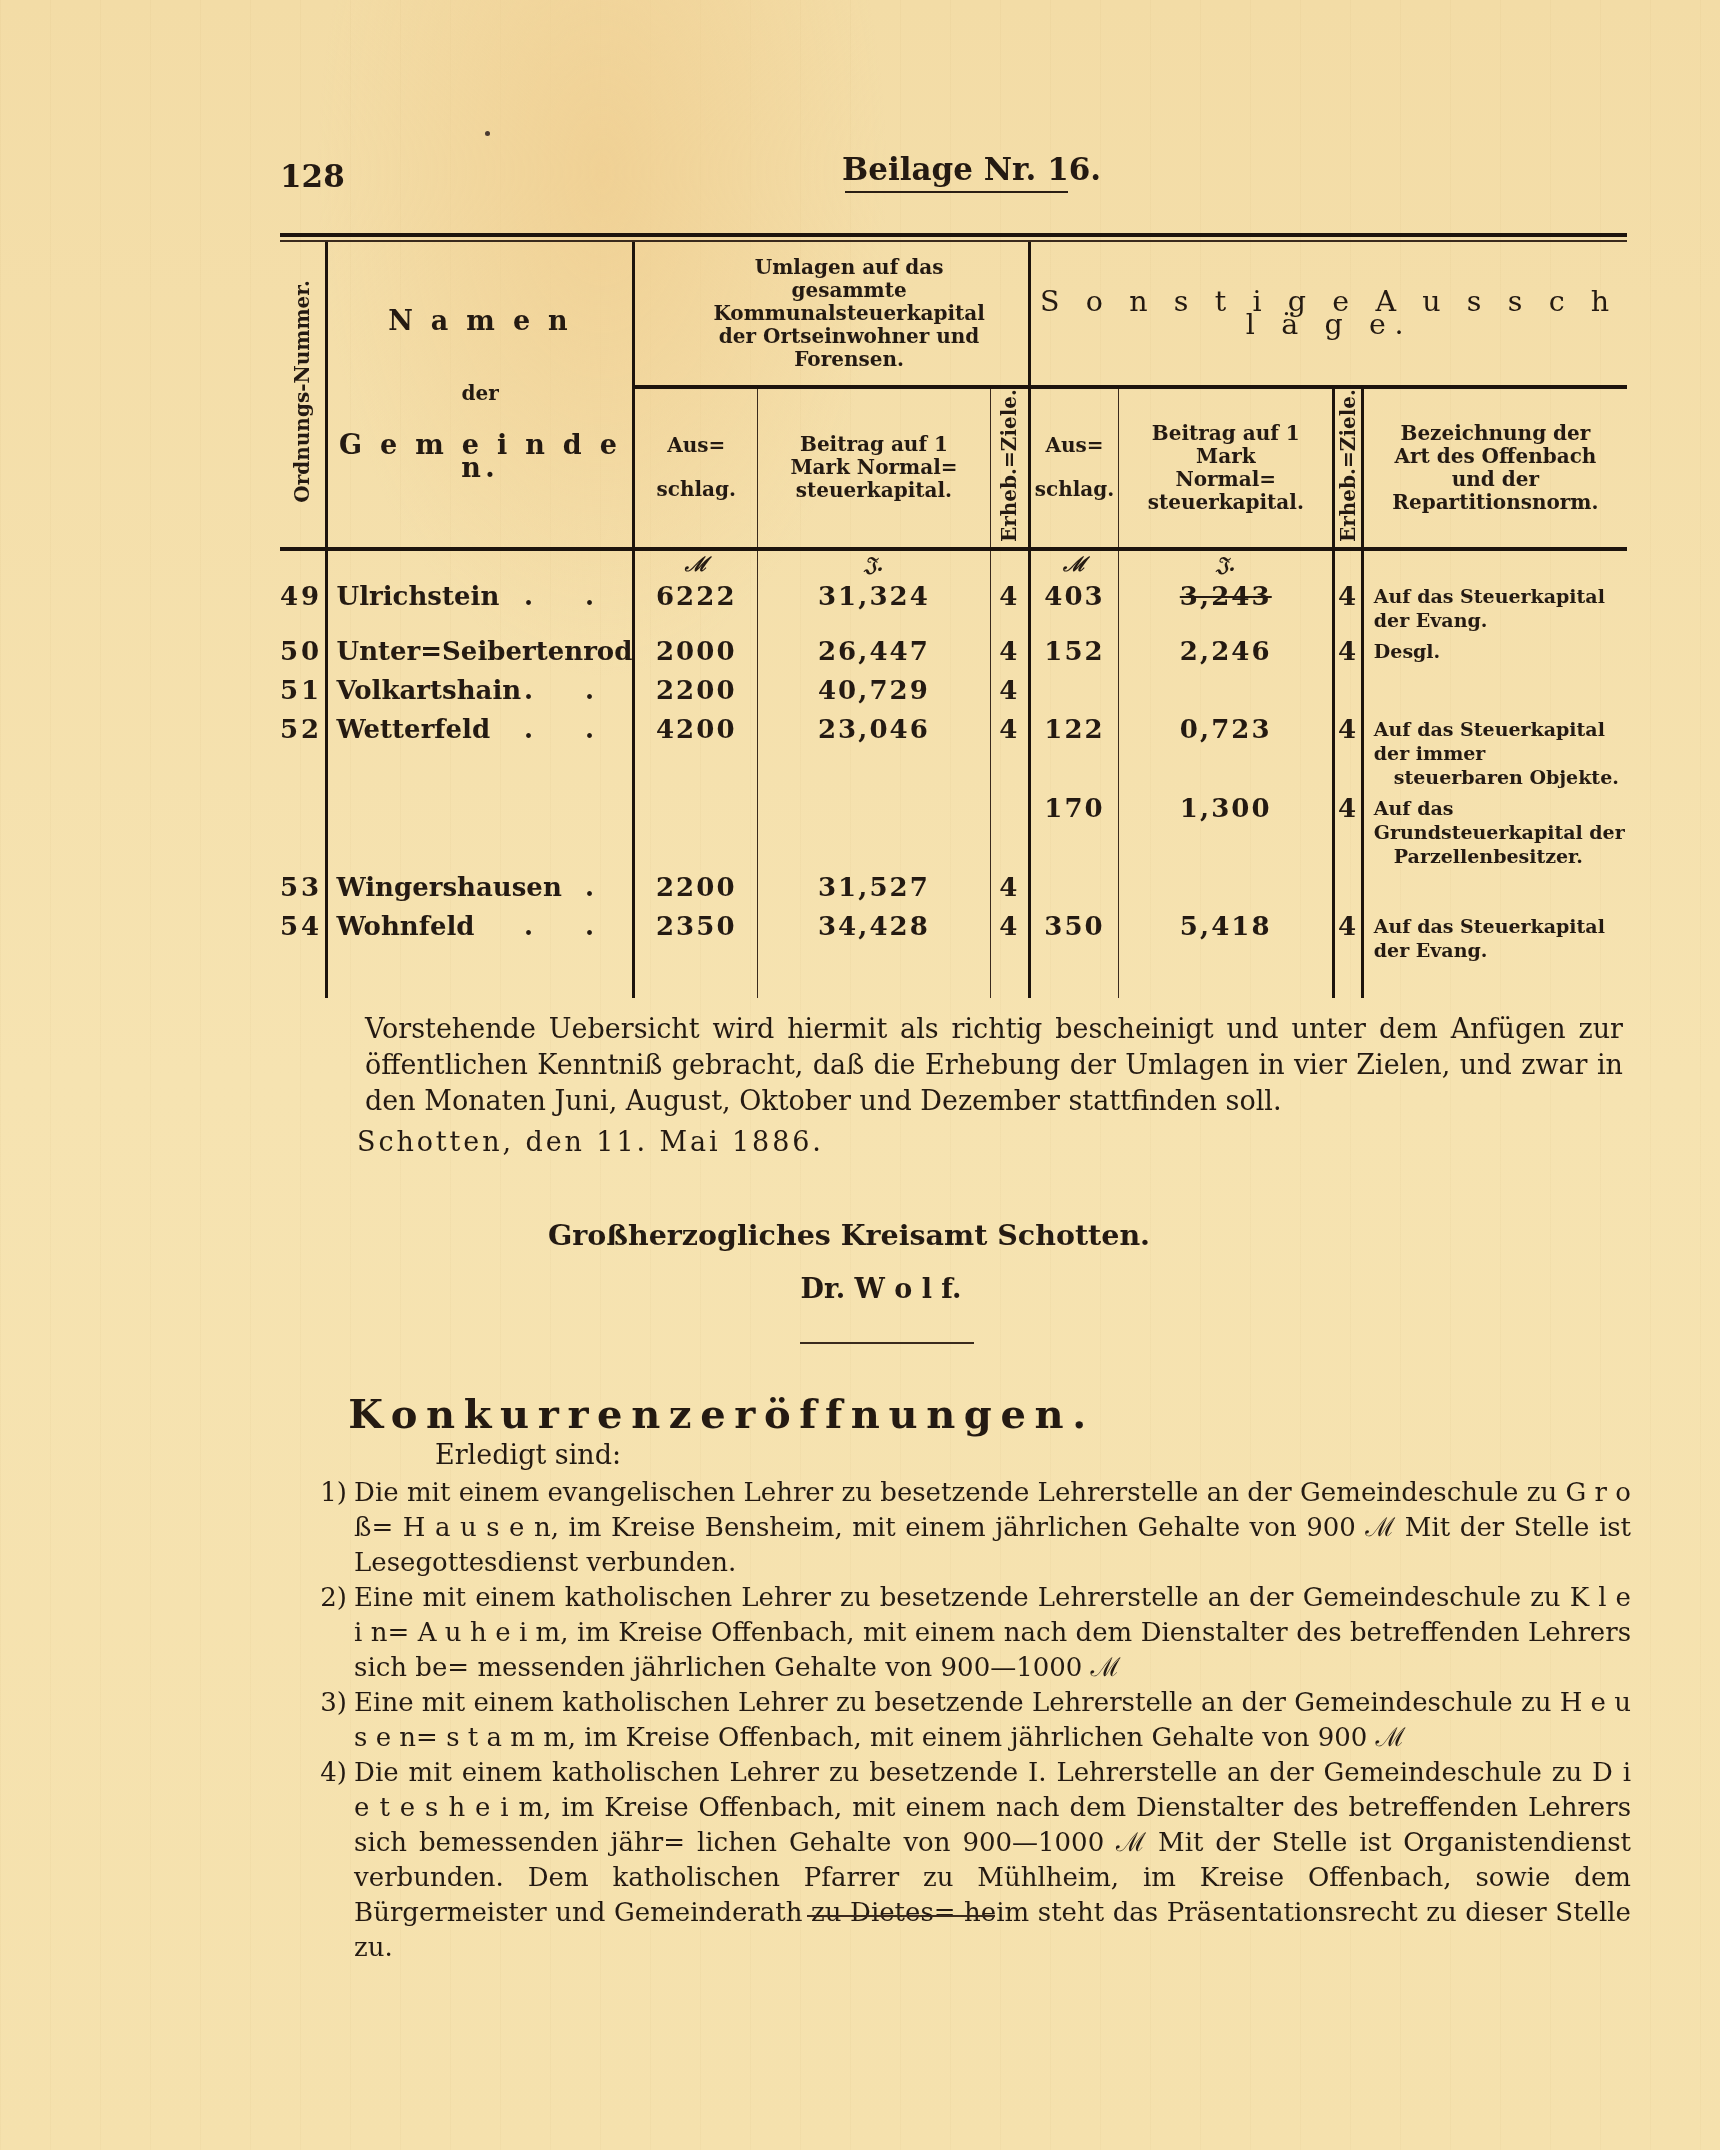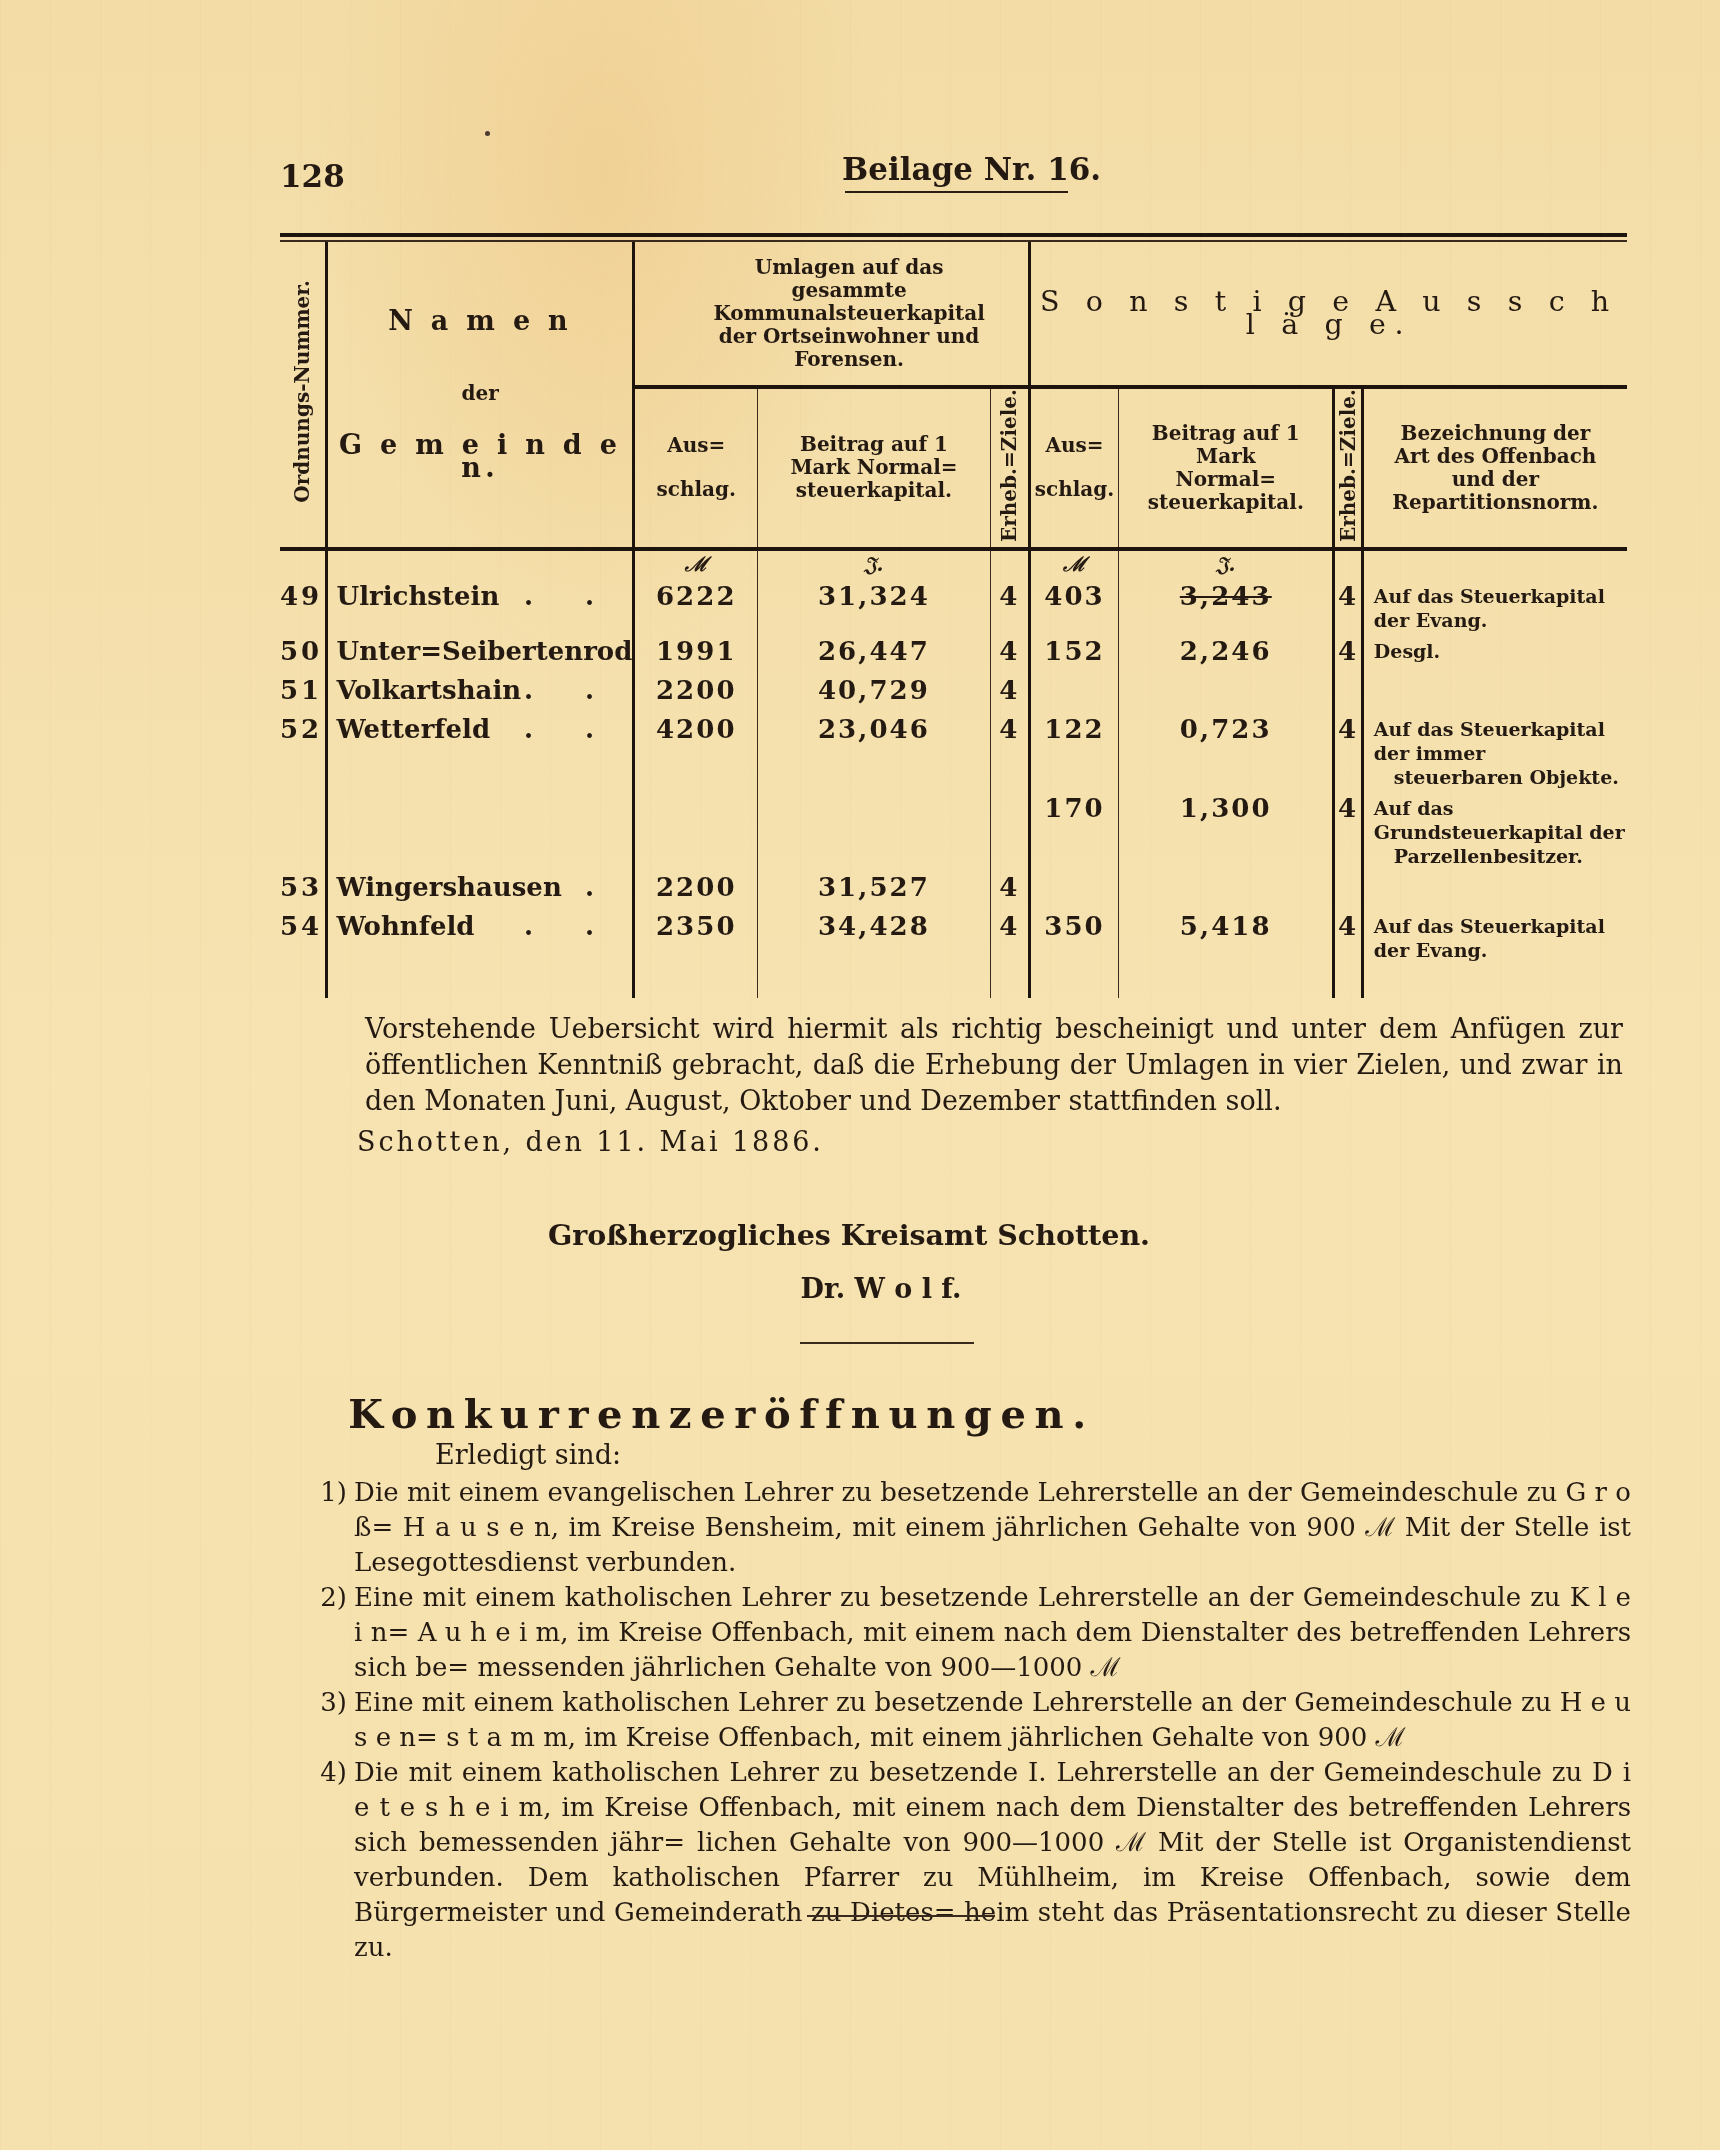--- a/index.html
+++ b/index.html
@@ -154,21 +154,21 @@
         <td class="num thin-l">31,324</td>
         <td class="num thin-l">4</td>
         <td class="num">403</td>
         <td class="num thin-l struck">3,243</td>
         <td class="num">4</td>
         <td class="desc"><span>Auf das Steuerkapital der Evang.</span><span class="cont"></span></td>
       </tr>
       <tr>
         <td class="nr">50</td>
         <td class="name"><span>Unter=Seibertenrod</span><span class="dots"></span></td>
-        <td class="num">1991</td>
+        <td class="num">2000</td>
         <td class="num thin-l">26,447</td>
         <td class="num thin-l">4</td>
         <td class="num">152</td>
         <td class="num thin-l">2,246</td>
         <td class="num">4</td>
         <td class="desc"><span>Desgl.</span><span class="cont"></span></td>
       </tr>
       <tr>
         <td class="nr">51</td>
         <td class="name"><span>Volkartshain</span><span class="dots">. .</span></td>

